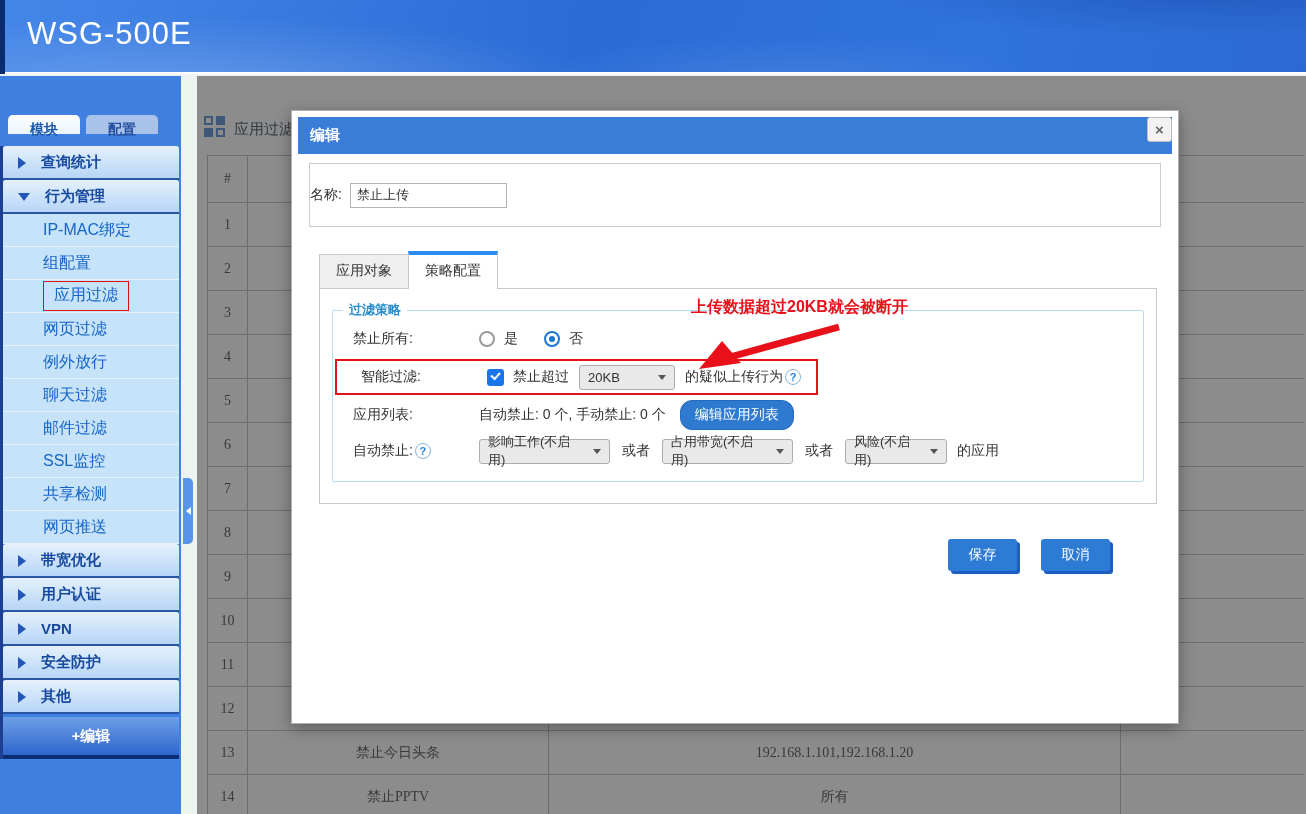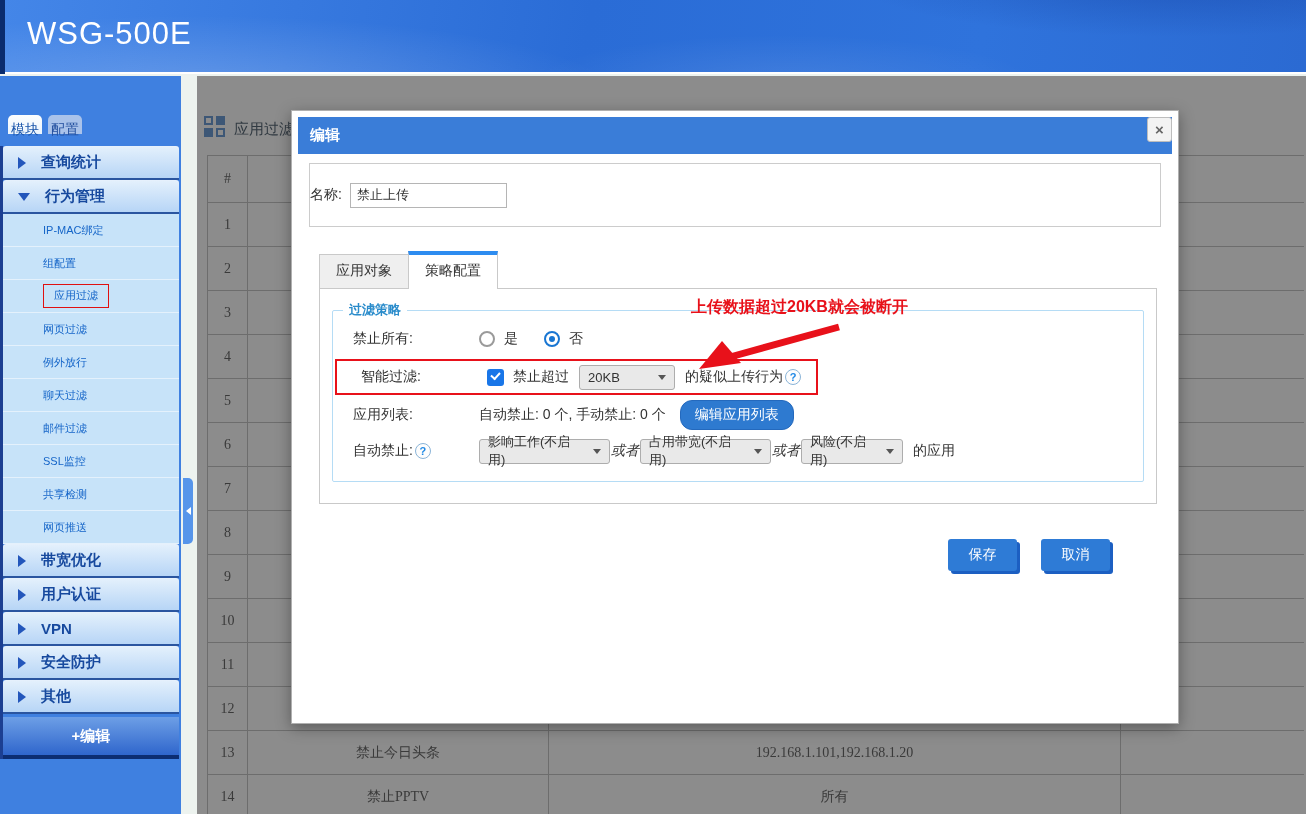--- a/index.html
+++ b/index.html
@@ -14,34 +14,34 @@
     background:
       radial-gradient(ellipse 700px 130px at 15% 130%, rgba(255,255,255,0.22), transparent 60%),
       radial-gradient(ellipse 500px 90px at 90% -30%, rgba(8,40,130,0.30), transparent 65%),
       radial-gradient(ellipse 420px 80px at 60% 115%, rgba(255,255,255,0.10), transparent 60%); }
   .banner-edge { position:absolute; left:0; top:0; width:5px; height:74px; background:#0a2c6e; }
   .banner-title { position:absolute; left:27px; top:16px; color:#fff; font-size:31px; letter-spacing:1px; font-weight:400; }
 
   
   .sidebar { position:absolute; left:0; top:76px; width:181px; height:738px; background:#3f80e0; }
   .side-tabs { position:absolute; left:8px; top:39px; display:flex; gap:6px; }
-  .side-tab { height:19px; padding:0 3px; line-height:29px; font-size:14px; font-weight:normal;
+  .side-tab { height:19px; padding:0 22px; line-height:29px; font-size:14px; font-weight:bold;
     color:#1a55aa; border-radius:5px 5px 0 0; cursor:pointer; }
   .side-tab.active { background:linear-gradient(#fdfefe,#eaf4fd); }
   .side-tab.inactive { background:#a9c2ea; color:#24509f; }
   .accordion { position:absolute; left:0; top:70px; width:179px; border-left:3px solid #1c3f92; }
   .acc-header { height:34px; border-bottom:2px solid #2a55a0; border-top:1px solid rgba(255,255,255,0.65);
     background:linear-gradient(#e3f0fc,#b7d5f6); display:flex; align-items:center; cursor:pointer;
     border-radius:3px 3px 0 0; }
   .acc-header .tri { margin-left:15px; width:0; height:0; }
   .tri-right { border-top:6px solid transparent; border-bottom:6px solid transparent; border-left:8px solid #2356bb; }
   .tri-down  { border-left:6px solid transparent; border-right:6px solid transparent; border-top:8px solid #2356bb; }
   .acc-header .lbl { margin-left:15px; font-size:15px; font-weight:bold; color:#17499e; }
   .sub-item { height:33px; border-bottom:1px solid #e4f1fc; background:#c7e3f9; display:flex; align-items:center;
-    padding-left:40px; font-size:11px; color:#1565c8; cursor:pointer; }
+    padding-left:40px; font-size:16px; color:#1565c8; cursor:pointer; }
   .sub-item .red-outline { border:1px solid #e01010; padding:3px 10px 4px; }
   .edit-bar { height:42px; margin-top:3px; background:linear-gradient(#6d9fe6,#2f66cc);
     border-bottom:4px solid #0c2d72; display:flex; align-items:center; justify-content:center;
     color:#fff; font-size:15px; font-weight:bold; cursor:pointer; }
   .collapse-handle { position:absolute; left:183px; top:478px; width:10px; height:66px; background:#5695ea;
     border-radius:0 5px 5px 0; cursor:pointer; z-index:5; display:flex; align-items:center; justify-content:center; }
   .collapse-handle .tri { width:0; height:0; border-top:4px solid transparent; border-bottom:4px solid transparent; border-right:5px solid #fff; }
 
   
   .content { position:absolute; left:197px; top:76px; width:1109px; height:738px; background:#fff; }
@@ -91,21 +91,21 @@
   .checkbox { width:17px; height:17px; background:#1976e8; border-radius:3px; position:relative; display:inline-block; cursor:pointer; }
   .checkbox::after { content:""; position:absolute; left:4px; top:3px; width:7px; height:4px;
     border-left:2px solid #fff; border-bottom:2px solid #fff; transform:rotate(-48deg); }
   .sel { height:25px; background:#e9e9e9; border:1px solid #adadad; border-radius:3px; display:inline-flex;
     align-items:center; justify-content:space-between; padding:0 8px; font-size:13px; color:#333; cursor:pointer; }
   .caret { width:0; height:0; border-left:4px solid transparent; border-right:4px solid transparent; border-top:5px solid #555; margin-left:6px; }
   .help { width:16px; height:16px; border-radius:50%; border:1px solid #8ab4d8; background:#fdfdfd; color:#1e88e5;
     font-size:11px; font-weight:bold; display:inline-flex; align-items:center; justify-content:center; margin-left:2px; cursor:pointer; }
   .btn-primary { background:#2e7ad0; border:1px solid #2469bd; color:#fff; font-size:14px; border-radius:12px;
     padding:5px 14px; margin-left:14px; cursor:pointer; font-family:inherit; }
-  .or-text { margin:0 1px;font-style:italic; }
+  .or-text { margin:0 12px; }
   .suffix { margin-left:10px; }
 
   .annotation { position:absolute; left:399px; top:186px; color:#e8111a; font-size:16px; font-weight:bold; z-index:3; }
   .arrow-svg { position:absolute; left:402px; top:210px; z-index:3; pointer-events:none; }
 
   .dlg-btn { position:absolute; top:428px; width:69px; height:32px; background:#2e7bd6; color:#fff; font-size:14px;
     border:none; border-radius:3px; box-shadow:3px 3px 0 #1c5fc2; cursor:pointer; font-family:inherit; }
   .btn-save { left:656px; } .btn-cancel { left:749px; }
 </style>
 </head>

